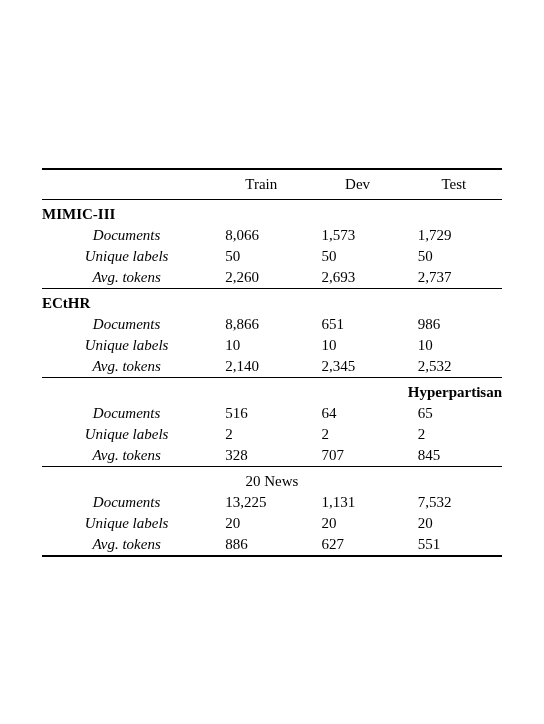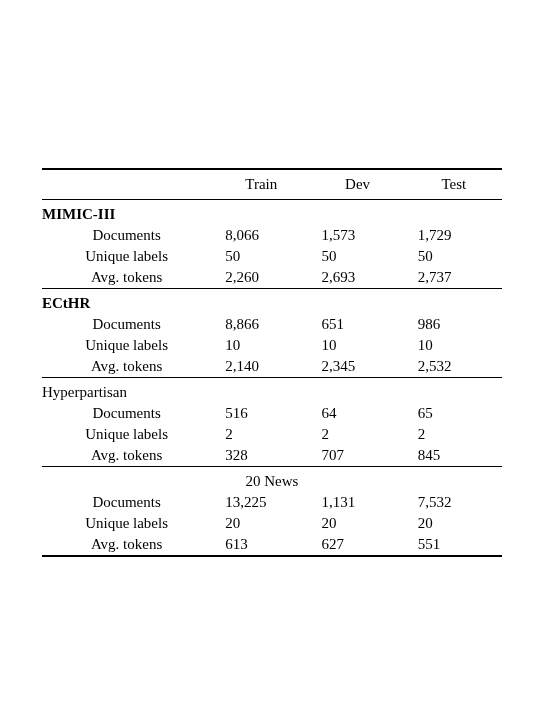--- a/index.html
+++ b/index.html
@@ -55,20 +55,21 @@
     }
 
     tbody tr.data-row td {
       text-align: left;
       padding: 2px 12px;
     }
 
     tbody tr.data-row td.row-label {
       text-align: center;
       padding-left: 10px;
+      font-style: italic;
     }
 
     tbody tr.section-divider td {
       border-top: 1px solid #000;
       padding: 0;
       height: 0;
     }
 
     .col-train, .col-dev, .col-test {
       width: 90px;
@@ -135,21 +136,21 @@
         <tr class="data-row">
         <td class="row-label col-label" style="text-align:center;">Avg. tokens</td>
         <td class="col-train">2,140</td>
         <td class="col-dev">2,345</td>
         <td class="col-test">2,532</td>
       </tr>
         <tr class="section-divider">
           <td colspan="4"></td>
         </tr>
         <tr class="section-header">
-          <td colspan="4" style="text-align:left; font-weight:normal; padding: 6px 0 2px 0;">Hyperpartisan</td>
+          <td colspan="4" style="text-align:right; font-weight:bold; padding: 6px 0 2px 0;">Hyperpartisan</td>
         </tr>
         <tr class="data-row">
         <td class="row-label col-label" style="text-align:center;">Documents</td>
         <td class="col-train">516</td>
         <td class="col-dev">64</td>
         <td class="col-test">65</td>
       </tr>
         <tr class="data-row">
         <td class="row-label col-label" style="text-align:center;">Unique labels</td>
         <td class="col-train">2</td>
@@ -175,19 +176,19 @@
         <td class="col-test">7,532</td>
       </tr>
         <tr class="data-row">
         <td class="row-label col-label" style="text-align:center;">Unique labels</td>
         <td class="col-train">20</td>
         <td class="col-dev">20</td>
         <td class="col-test">20</td>
       </tr>
         <tr class="data-row">
         <td class="row-label col-label" style="text-align:center;">Avg. tokens</td>
-        <td class="col-train">613</td>
+        <td class="col-train">886</td>
         <td class="col-dev">627</td>
         <td class="col-test">551</td>
       </tr>
       </tbody>
   </table>
 </div>
 
 </body></html>

